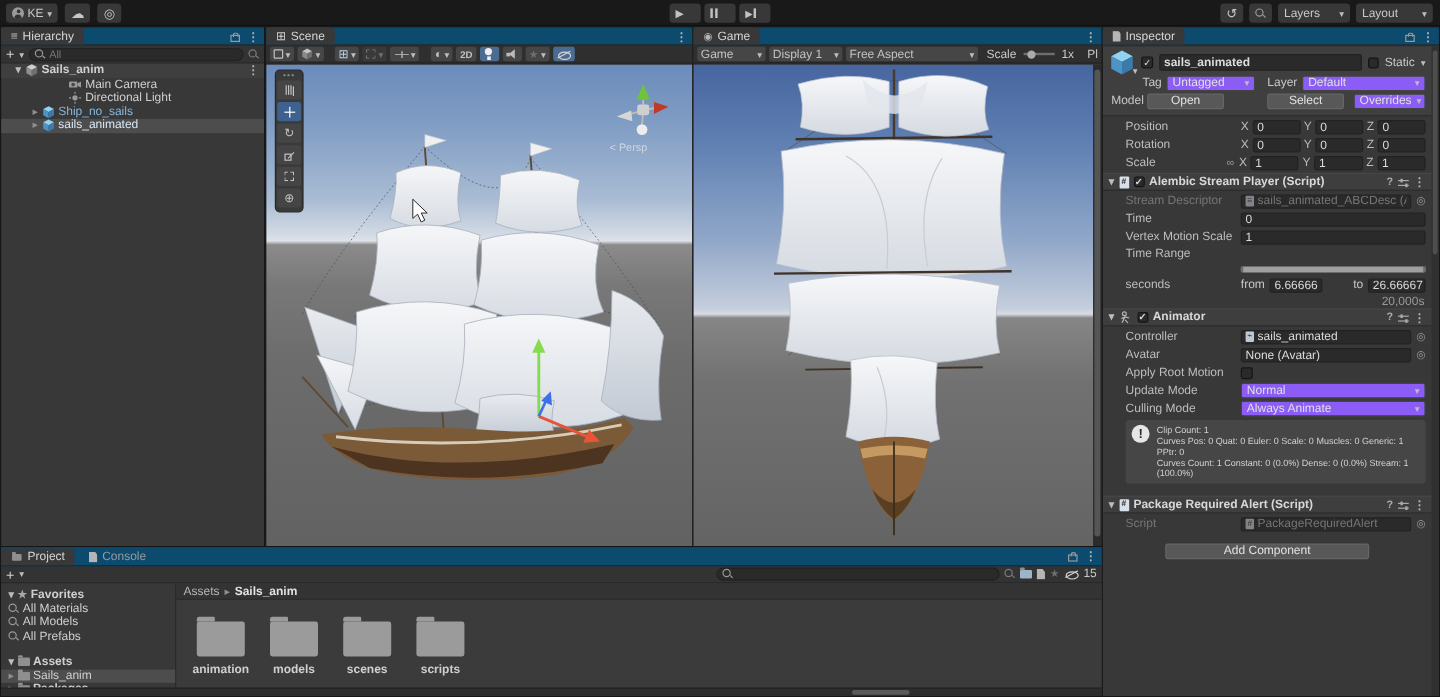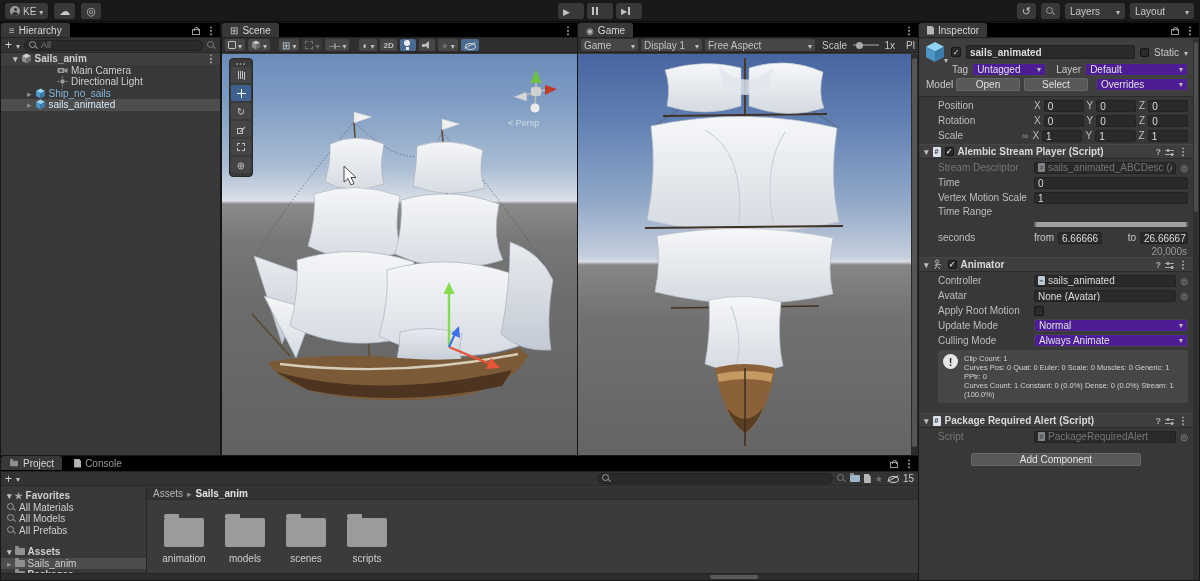--- a/index.html
+++ b/index.html
@@ -5,30 +5,30 @@
   * { margin:0; padding:0; box-sizing:border-box; }
   html,body { background:#111; }
   .root {
     position:relative; width:1200px; height:581px; background:#191919;
     font-family:"Liberation Sans", sans-serif; font-size:10px; color:#c8c8c8;
     overflow:hidden; user-select:none;
   }
   .abs { position:absolute; }
 
   
-  .tabbar { height:15px; background:#000000; border-bottom:1px solid #242424; display:flex; align-items:flex-start; position:relative; }
+  .tabbar { height:15px; background:#0c4a6e; border-bottom:1px solid #242424; display:flex; align-items:flex-end; position:relative; }
   .tab { background:#383838; height:14px; padding:0 8px; display:flex; align-items:center; gap:4px; border-radius:3px 3px 0 0; color:#d6d6d6; }
   .tab.inactive { background:transparent; color:#9a9a9a; }
   .tab-right { position:absolute; right:4px; top:2px; display:flex; gap:7px; align-items:center; }
   .toolbar { height:15px; background:#2f2f2f; border-bottom:1px solid #242424; display:flex; align-items:center; gap:3px; padding:0 3px; }
   .tbtn { background:#464646; height:12px; min-width:16px; border-radius:2px; display:flex; align-items:center; justify-content:center; gap:2px; padding:0 3px; color:#c2c2c2; }
   .tbtn.on { background:#4c6b93; }
   .tbtn.faded { opacity:.45; }
   .field { background:#2a2a2a; border:1px solid #222; border-radius:2px; height:12px; line-height:11px; padding:0 3px; color:#dcdcdc; overflow:hidden; white-space:nowrap; }
-  .drop { background:#4c1d95; border:1px solid #444; border-radius:2px; height:13px; line-height:12px; padding:0 4px; color:#e0e0e0; display:flex; align-items:center; justify-content:space-between; gap:4px; overflow:hidden; white-space:nowrap; }
+  .drop { background:#8b5cf6; border:1px solid #444; border-radius:2px; height:13px; line-height:12px; padding:0 4px; color:#e0e0e0; display:flex; align-items:center; justify-content:space-between; gap:4px; overflow:hidden; white-space:nowrap; }
   .pushbtn { background:#585858; border:1px solid #666; border-radius:2px; height:13px; line-height:12px; text-align:center; color:#e2e2e2; }
   .checkbox { width:10px; height:10px; background:#2a2a2a; border:1px solid #151515; border-radius:2px; display:flex; align-items:center; justify-content:center; color:#ddd; font-size:8px; flex:none; }
   .srch { display:flex; align-items:center; gap:3px; background:#2a2a2a; border:1px solid #222; border-radius:6px; height:11px; padding:0 4px; flex:1; }
   .srch input { background:transparent; border:none; outline:none; color:#ccc; font-family:"Liberation Sans",sans-serif; font-size:9px; width:100%; }
   .srch input::placeholder { color:#777; }
 
   
   .i-caret::before { content:"▾"; font-size:8px; color:#bdbdbd; }
   .i-arrow-r::before { content:"▸"; font-size:9px; color:#8f8f8f; }
   .i-arrow-d::before { content:"▾"; font-size:9px; color:#bdbdbd; }
@@ -173,21 +173,21 @@
   .p-body { position:absolute; left:0; top:31px; right:0; bottom:7px; display:flex; }
   .p-tree { width:146px; flex:none; background:#383838; border-right:1px solid #272727; padding-top:3px; }
   .trow { height:11.5px; display:flex; align-items:center; gap:3px; padding-left:6px; color:#cfcfcf; }
   .trow.indent1 { padding-left:6px; }
   .trow.sel { background:#4d4d4d; }
   .trow.bold { font-weight:bold; }
   .p-main { flex:1; background:#3b3b3b; position:relative; }
   .crumbbar { height:13px; background:#333; border-bottom:1px solid #2c2c2c; display:flex; align-items:center; gap:4px; padding:0 6px; color:#b5b5b5; }
   .crumb-cur { color:#e2e2e2; font-weight:bold; }
   .folders { display:flex; gap:15px; padding:18px 0 0 14px; }
-  .fcell { width:46px; display:flex; flex-direction:column; align-items:center; gap:6px; color:#cfcfcf; }
+  .fcell { width:46px; display:flex; flex-direction:column; align-items:center; gap:6px; color:#cfcfcf;font-weight:bold; }
   .p-hscroll { position:absolute; left:0; right:0; bottom:0; height:7px; background:#2d2d2d; border-top:1px solid #242424; }
   .p-hscroll .handle { position:absolute; top:1px; height:4px; left:709px; width:48px; background:#5a5a5a; border-radius:2px; }
 </style>
 </head>
 <body>
 
 <div class="root">
 
   <div class="topbar">
     <div class="tb-left">
@@ -580,21 +580,21 @@
           </div>
           <span style="margin-left:6px;">Layer</span>
           <div class="drop" style="flex:1;">
             <span>Default</span>
               <span class="i-caret"></span>
           </div>
         </div>
         <div class="ihead-row3">
           <span style="width:26px;">Model</span>
           <div class="pushbtn" style="width:64px;">Open</div>
-          <div class="pushbtn" style="width:64px;">Select</div>
+          <div class="pushbtn" style="width:64px;margin-left:32px;">Select</div>
           <div class="drop" style="flex:1; margin-left:4px;">
             <span>Overrides</span>
               <span class="i-caret"></span>
           </div>
         </div>
       </div>
 
       <div class="irow">
         <span class="ilabel">Position</span>
         <div class="axis">

